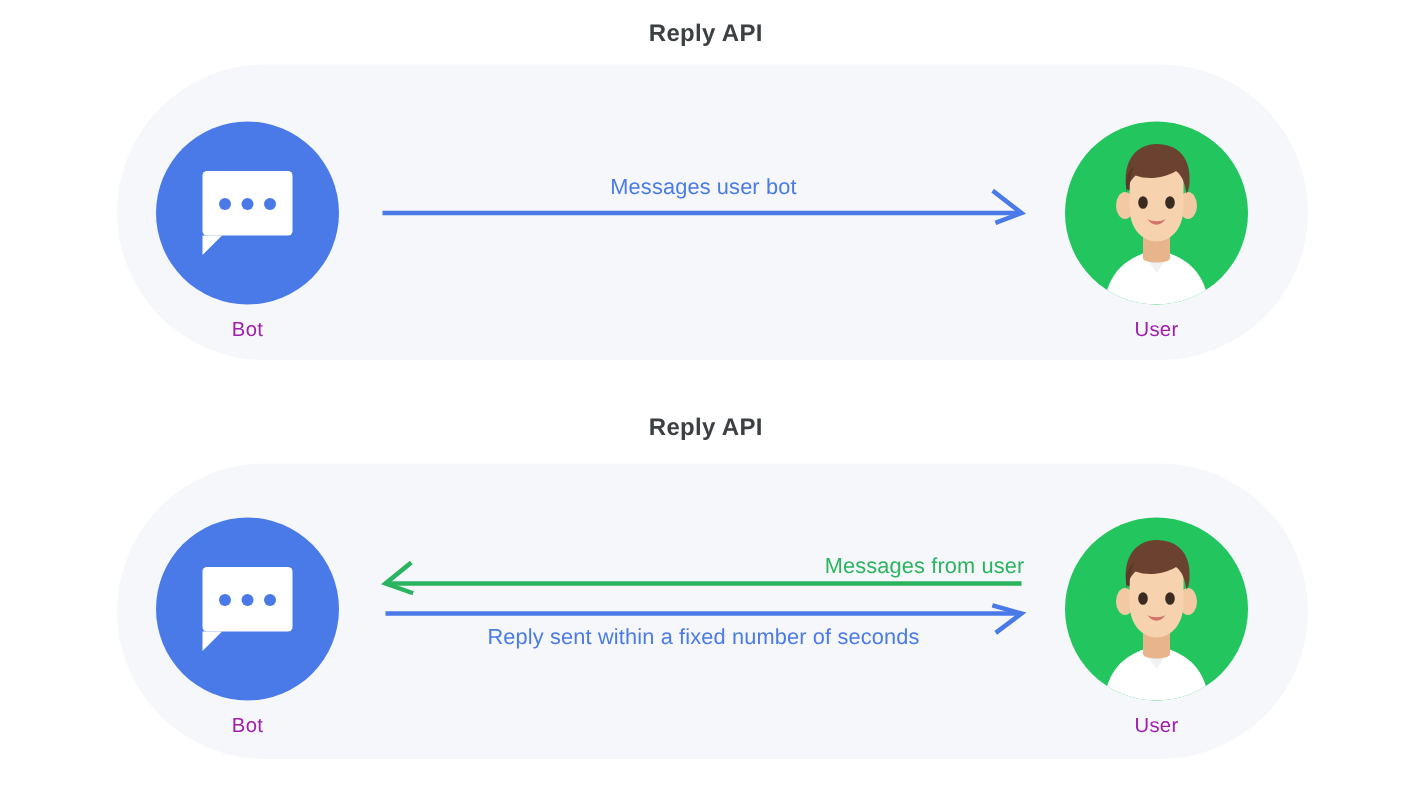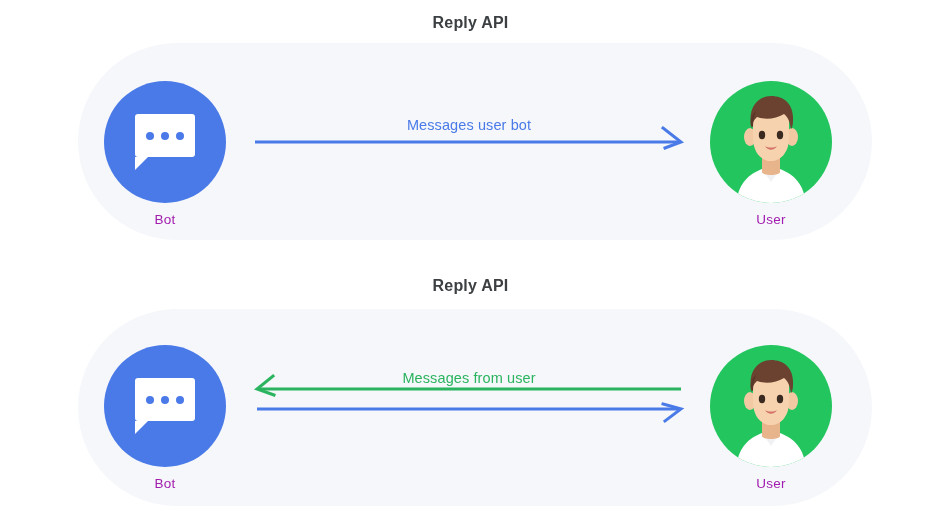--- a/index.html
+++ b/index.html
@@ -132,21 +132,21 @@
     position: absolute;
     text-align: center;
     font-size: 14.5px;
     letter-spacing: 0.1px;
     white-space: nowrap;
   }
   .label-blue  { color: #4a7ae8; }
   .label-green { color: #2bb45f; }
 
   .label-push        { left: 255px; top: 117px; width: 428px; }
-  .label-from-user   { left: 255px; top: 370px; width: 428px; }
+  .label-from-user   { left: 255px; top: 370px; width: 428px; text-align: right; }
   .label-reply-sent  { left: 255px; top: 417px; width: 428px; }
 </style>
 </head>
 <body>
 
 <div class="stage">
 
   <div class="section-title title-push">Reply API</div>
 
   <div class="panel panel-push"></div>
@@ -241,14 +241,15 @@
       <polyline points="18,8 2,21 19,27" fill="none" stroke="#2bb45f" stroke-width="3" stroke-linecap="square"></polyline>
     </g>
 
     <g>
       <line x1="2" y1="41" x2="425" y2="41" stroke="#4a7ae8" stroke-width="3"></line>
       <polyline points="408,36 426,41 410,53" fill="none" stroke="#4a7ae8" stroke-width="3" stroke-linecap="square"></polyline>
     </g>
   </svg>
 
   <div class="arrow-label label-green label-from-user">Messages from user</div>
+  <div class="arrow-label label-blue label-reply-sent">Reply sent within a fixed number of seconds</div>
 
 </div>
 
 </body></html>

